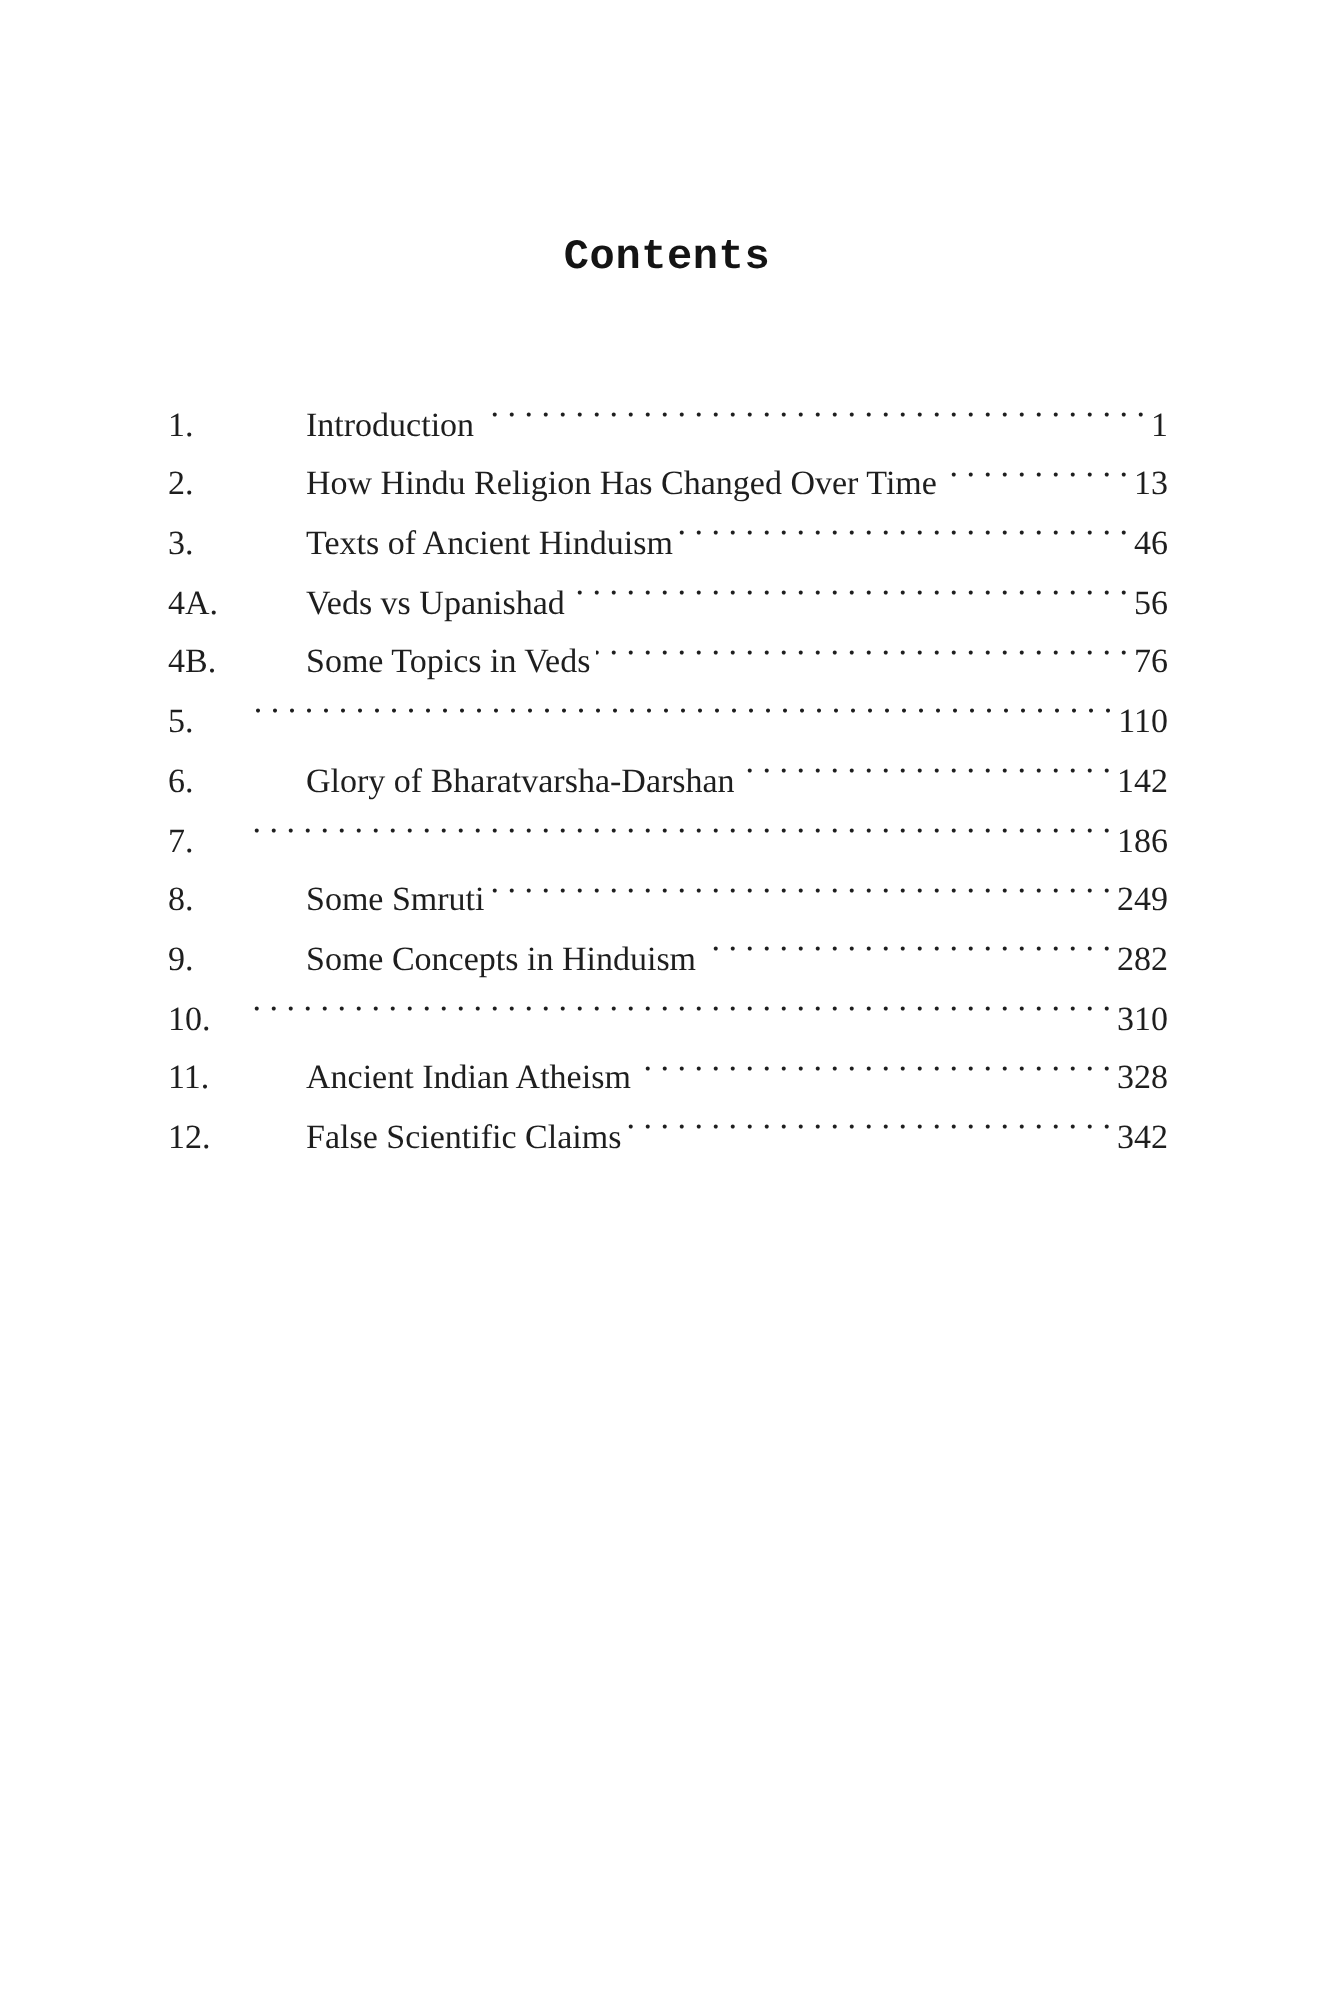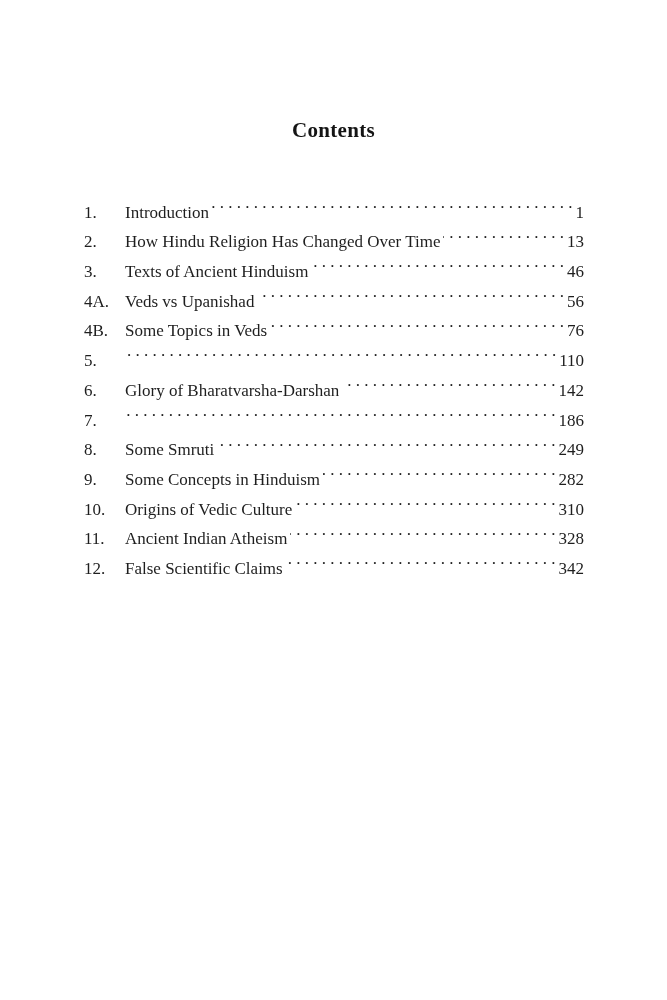--- a/index.html
+++ b/index.html
@@ -20,21 +20,21 @@
     width: 667px;
     height: 1000px;
     background: #ffffff;
   }
   .title {
     position: absolute;
     top: 118px;
     left: 0;
     width: 667px;
     text-align: center;
-    font-family: Liberation Serif, serif;
+    font-family: Liberation Mono, monospace;
     font-weight: bold;
     font-size: 21px;
     letter-spacing: 0.3px;
     color: #141414;
   }
   .toc {
     position: absolute;
     top: 188px;
     left: 84px;
     width: 500px;
@@ -52,20 +52,21 @@
     line-height: 29.7px;
     white-space: nowrap;
   }
   .num {
     width: 41px;
     flex: 0 0 41px;
   }
   .entry-title {
     flex: 0 0 auto;
     padding-right: 3px;
+    margin-left: 28px;
   }
   .leader {
     flex: 1 1 auto;
     overflow: hidden;
     position: relative;
     height: 29.7px;
   }
   .leader::before {
     content: ". . . . . . . . . . . . . . . . . . . . . . . . . . . . . . . . . . . . . . . . . . . . . . . . . . . . . . . . . . . . . . . . . . . . . . . .";
     position: absolute;
@@ -139,21 +140,20 @@
       <span class="page-num">249</span>
     </li>
     <li class="toc-row">
       <span class="num">9.</span>
       <span class="entry-title">Some Concepts in Hinduism</span>
       <span class="leader"></span>
       <span class="page-num">282</span>
     </li>
     <li class="toc-row">
       <span class="num">10.</span>
-      <span class="entry-title">Origins of Vedic Culture</span>
       <span class="leader"></span>
       <span class="page-num">310</span>
     </li>
     <li class="toc-row">
       <span class="num">11.</span>
       <span class="entry-title">Ancient Indian Atheism</span>
       <span class="leader"></span>
       <span class="page-num">328</span>
     </li>
     <li class="toc-row">

